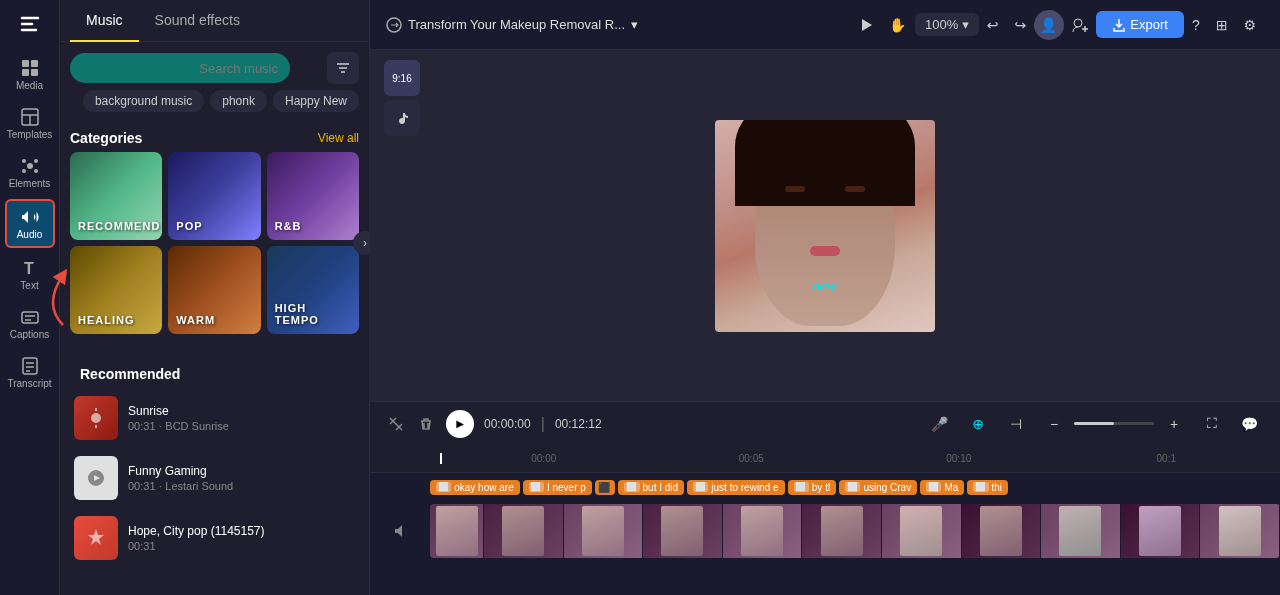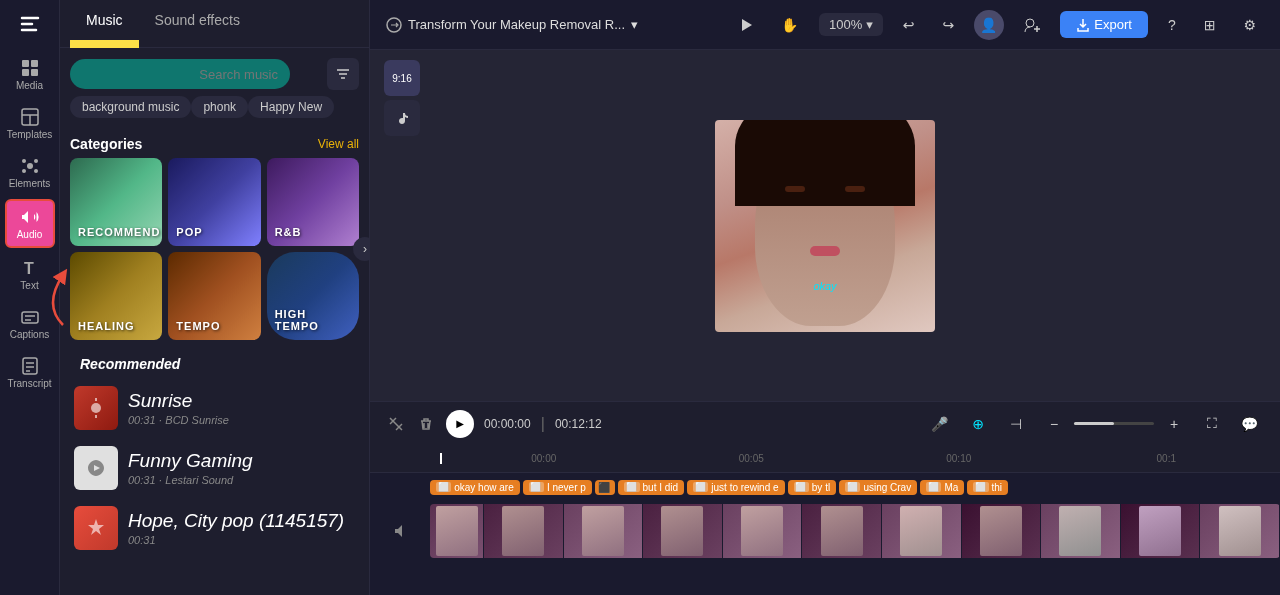--- a/index.html
+++ b/index.html
@@ -28,21 +28,21 @@
       width: 50px;
       display: flex; flex-direction: column; align-items: center;
       padding: 6px 4px;
       border-radius: 6px;
       cursor: pointer;
       gap: 2px;
       color: #aaa;
       font-size: 10px;
     }
     .sidebar-item.active {
-      background: #ec4899;
+      background: #0c4a6e;
       color: #fff;
       border: 2px solid #e74c3c;
       text-align: center;
     }
     .sidebar-item svg { width: 20px; height: 20px; }
     .sidebar-item span { font-size: 10px; }
 
     
     .panel {
       width: 310px;
@@ -63,21 +63,21 @@
     .tab {
       padding: 12px 16px;
       font-size: 14px;
       cursor: pointer;
       color: #aaa;
       border-bottom: 2px solid transparent;
       margin-bottom: -1px;
     }
     .tab.active {
       color: #fff;
-      border-bottom: 8px solid #fde047;
+      border-bottom: 2px solid #fde047;
     }
 
     
     .search-row {
       display: flex;
       align-items: center;
       padding: 10px 10px 6px;
       gap: 8px;
     }
     .search-box {
@@ -110,22 +110,24 @@
       border-radius: 6px;
       width: 32px; height: 32px;
       color: #ccc;
       cursor: pointer;
       display: flex; align-items: center; justify-content: center;
     }
 
     
     .tags-row {
       display: flex;
+      gap: 6px;
       padding: 0 10px 10px;
       overflow: hidden;
+      justify-content: flex-end;
     }
     .tag {
       background: #2a2a3e;
       border-radius: 20px;
       padding: 4px 12px;
       font-size: 12px;
       color: #ccc;
       cursor: pointer;
       white-space: nowrap;
     }
@@ -183,82 +185,80 @@
       position: absolute;
       inset: 0;
       border-radius: 8px;
     }
 
     .cat-recommend { background: linear-gradient(135deg, #2d6a4f, #52b788, #95d5b2); }
     .cat-pop { background: linear-gradient(135deg, #1a1a5e, #4040a0, #8080ff); }
     .cat-rnb { background: linear-gradient(135deg, #3d1a5e, #7040a0, #b080d0); }
     .cat-healing { background: linear-gradient(135deg, #5c4a00, #a08020, #c8a840); }
     .cat-warm { background: linear-gradient(135deg, #5c2a00, #a05020, #d08040); }
-    .cat-tempo { background: linear-gradient(135deg, #1a3a5c, #204080, #4060c0); border-radius: 28px; }
+    .cat-tempo { background: linear-gradient(135deg, #1a3a5c, #204080, #4060c0); }
 
     .chevron-btn {
       position: absolute;
       right: -8px;
       top: 50%;
       transform: translateY(-50%);
       background: #2a2a3e;
       border: none;
       border-radius: 50%;
       width: 24px; height: 24px;
       color: #ccc;
       cursor: pointer;
       display: flex; align-items: center; justify-content: center;
       font-size: 12px;
       z-index: 10;
     }
 
     
     .recommended-section {
-      padding: 8px 10px 0;
+      padding: 24px 10px 0;
       overflow-y: auto;
       flex: 1;
-      font-style: italic;
     }
     .music-item {
       display: flex;
       align-items: center;
       gap: 10px;
       padding: 8px 4px;
       border-radius: 6px;
       cursor: pointer;
     }
     .music-thumb {
       width: 44px; height: 44px;
       border-radius: 6px;
       flex-shrink: 0;
       overflow: hidden;
       display: flex; align-items: center; justify-content: center;
     }
     .music-thumb.sunrise { background: linear-gradient(135deg, #c0392b, #8e1a10); }
     .music-thumb.funny { background: linear-gradient(135deg, #aaa, #eee); }
     .music-thumb.hope { background: linear-gradient(135deg, #e74c3c, #c0392b); }
     .music-info { flex: 1; }
-    .music-name { font-size: 19px; font-weight: 500; color: #fff; }
+    .music-name { font-size: 12px; font-weight: 500; color: #fff; }
     .music-meta { font-size: 11px; color: #888; margin-top: 2px; }
 
     
     .main {
       flex: 1;
       display: flex;
       flex-direction: column;
     }
 
     
     .topbar {
       height: 50px;
       background: #1a1a2e;
       display: flex;
       align-items: center;
       padding: 8px 16px;
-      gap: 12px;
       border-bottom: 1px solid #2a2a3e;
     }
     .project-name {
       display: flex;
       align-items: center;
       gap: 6px;
       font-size: 13px;
       color: #ddd;
       cursor: pointer;
     }
@@ -628,21 +628,21 @@
     <div class="cat-card cat-pop">
       <span>POP</span>
     </div>
     <div class="cat-card cat-rnb">
       <span>R&amp;B</span>
     </div>
     <div class="cat-card cat-healing">
       <span>HEALING</span>
     </div>
     <div class="cat-card cat-warm">
-      <span>TEMPO</span>
+      <span>WARM</span>
     </div>
     <div class="cat-card cat-tempo">
       <span>HIGH TEMPO</span>
     </div>
     <button class="chevron-btn">›</button>
   </div>
 
   <div class="recommended-section">
     <div class="section-header">
       <span class="section-title">Recommended</span>

